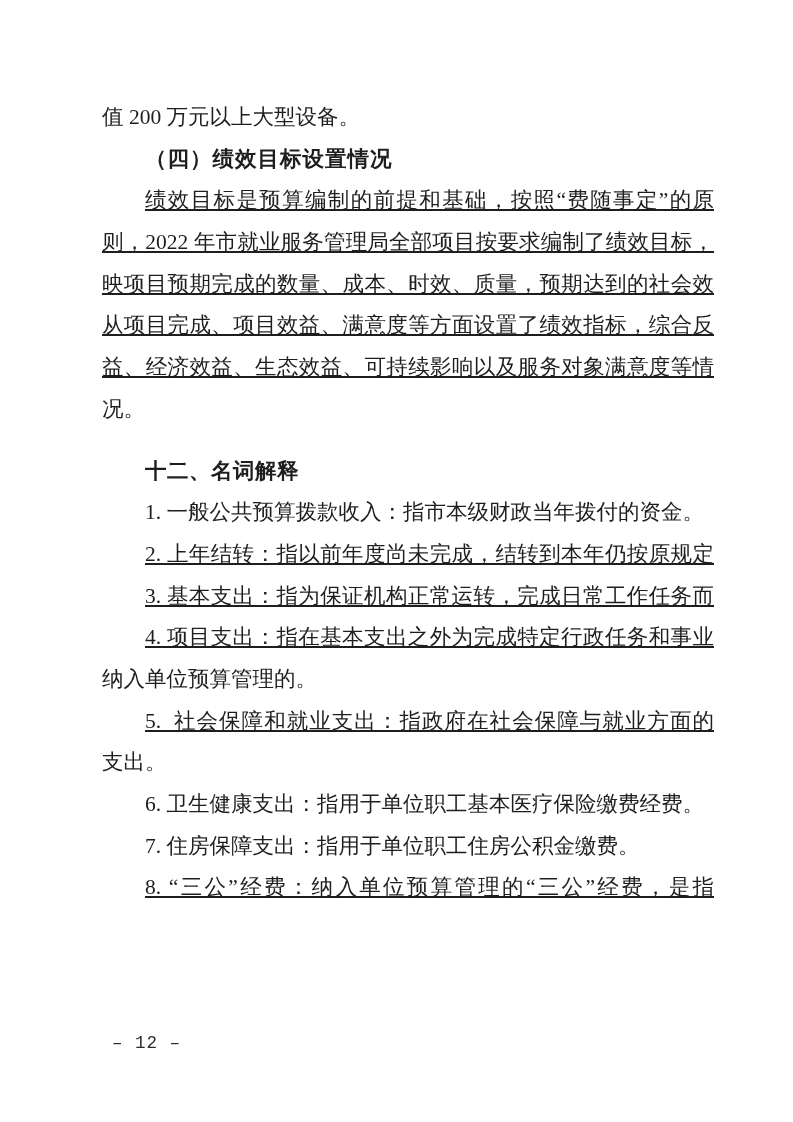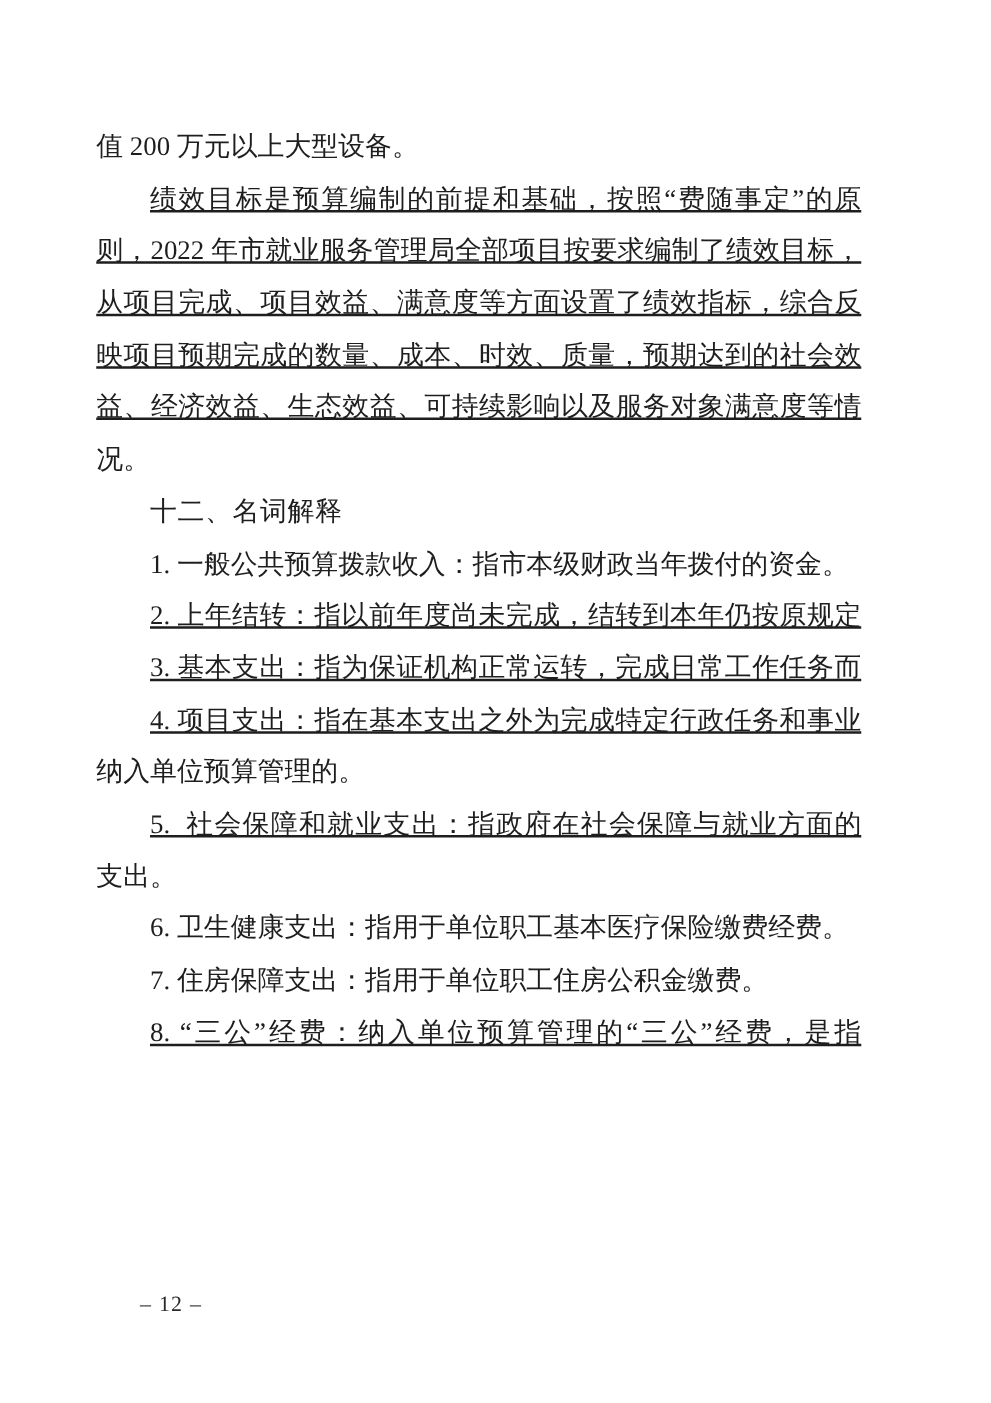--- a/index.html
+++ b/index.html
@@ -10,21 +10,21 @@
     overflow: hidden;
   }
   .page {
     position: relative;
     width: 793px; height: 1122px;
     background: #ffffff;
     overflow: hidden;
   }
   .content {
     position: absolute;
-    left: 77px; top: 97px;
+    left: 102px; top: 97px;
     width: 612px;
   }
   .line {
     height: 41.7px;
     line-height: 41.7px;
     font-size: 21.5px;
     color: #1e1e1e;
     white-space: pre-wrap;
     text-align: left;
   }
@@ -35,47 +35,51 @@
   }
   .line.indent {
     text-indent: 2em;
   }
   .block.heading-kai .line {
     font-weight: 700;
     font-family: "Liberation Serif", "DejaVu Serif", serif;
     letter-spacing: 1px;
   }
   .block.heading-hei .line {
-    font-weight: 400;
+    font-weight: 700;
     font-family: "Liberation Sans", "DejaVu Sans", sans-serif;
     letter-spacing: 0.5px;
+    margin-top: 20px;
   }
   .footer {
     position: absolute;
     left: 112px; top: 1032px;
     font-size: 17.5px;
     line-height: 22px;
     color: #2a2a2a;
     letter-spacing: 1px;
-    font-family: Liberation Serif, serif;
+    font-family: Liberation Mono, monospace;
   }
 </style>
 </head>
 <body>
 
 <div class="page">
   <div class="content">
       <div class="block body">
         <div class="line">值 200 万元以上大型设备。</div>
       </div>
+      <div class="block heading-kai">
+        <div class="line indent">（四）绩效目标设置情况</div>
+      </div>
       <div class="block body">
         <div class="line just indent">绩效目标是预算编制的前提和基础，按照“费随事定”的原</div>
         <div class="line just">则，2022 年市就业服务管理局全部项目按要求编制了绩效目标，</div>
+        <div class="line just">映项目预期完成的数量、成本、时效、质量，预期达到的社会效</div>
         <div class="line just">从项目完成、项目效益、满意度等方面设置了绩效指标，综合反</div>
-        <div class="line just">映项目预期完成的数量、成本、时效、质量，预期达到的社会效</div>
         <div class="line just">益、经济效益、生态效益、可持续影响以及服务对象满意度等情</div>
         <div class="line">况。</div>
       </div>
       <div class="block heading-hei">
         <div class="line indent">十二、名词解释</div>
       </div>
       <div class="block body">
         <div class="line indent">1. 一般公共预算拨款收入：指市本级财政当年拨付的资金。</div>
       </div>
       <div class="block body">

